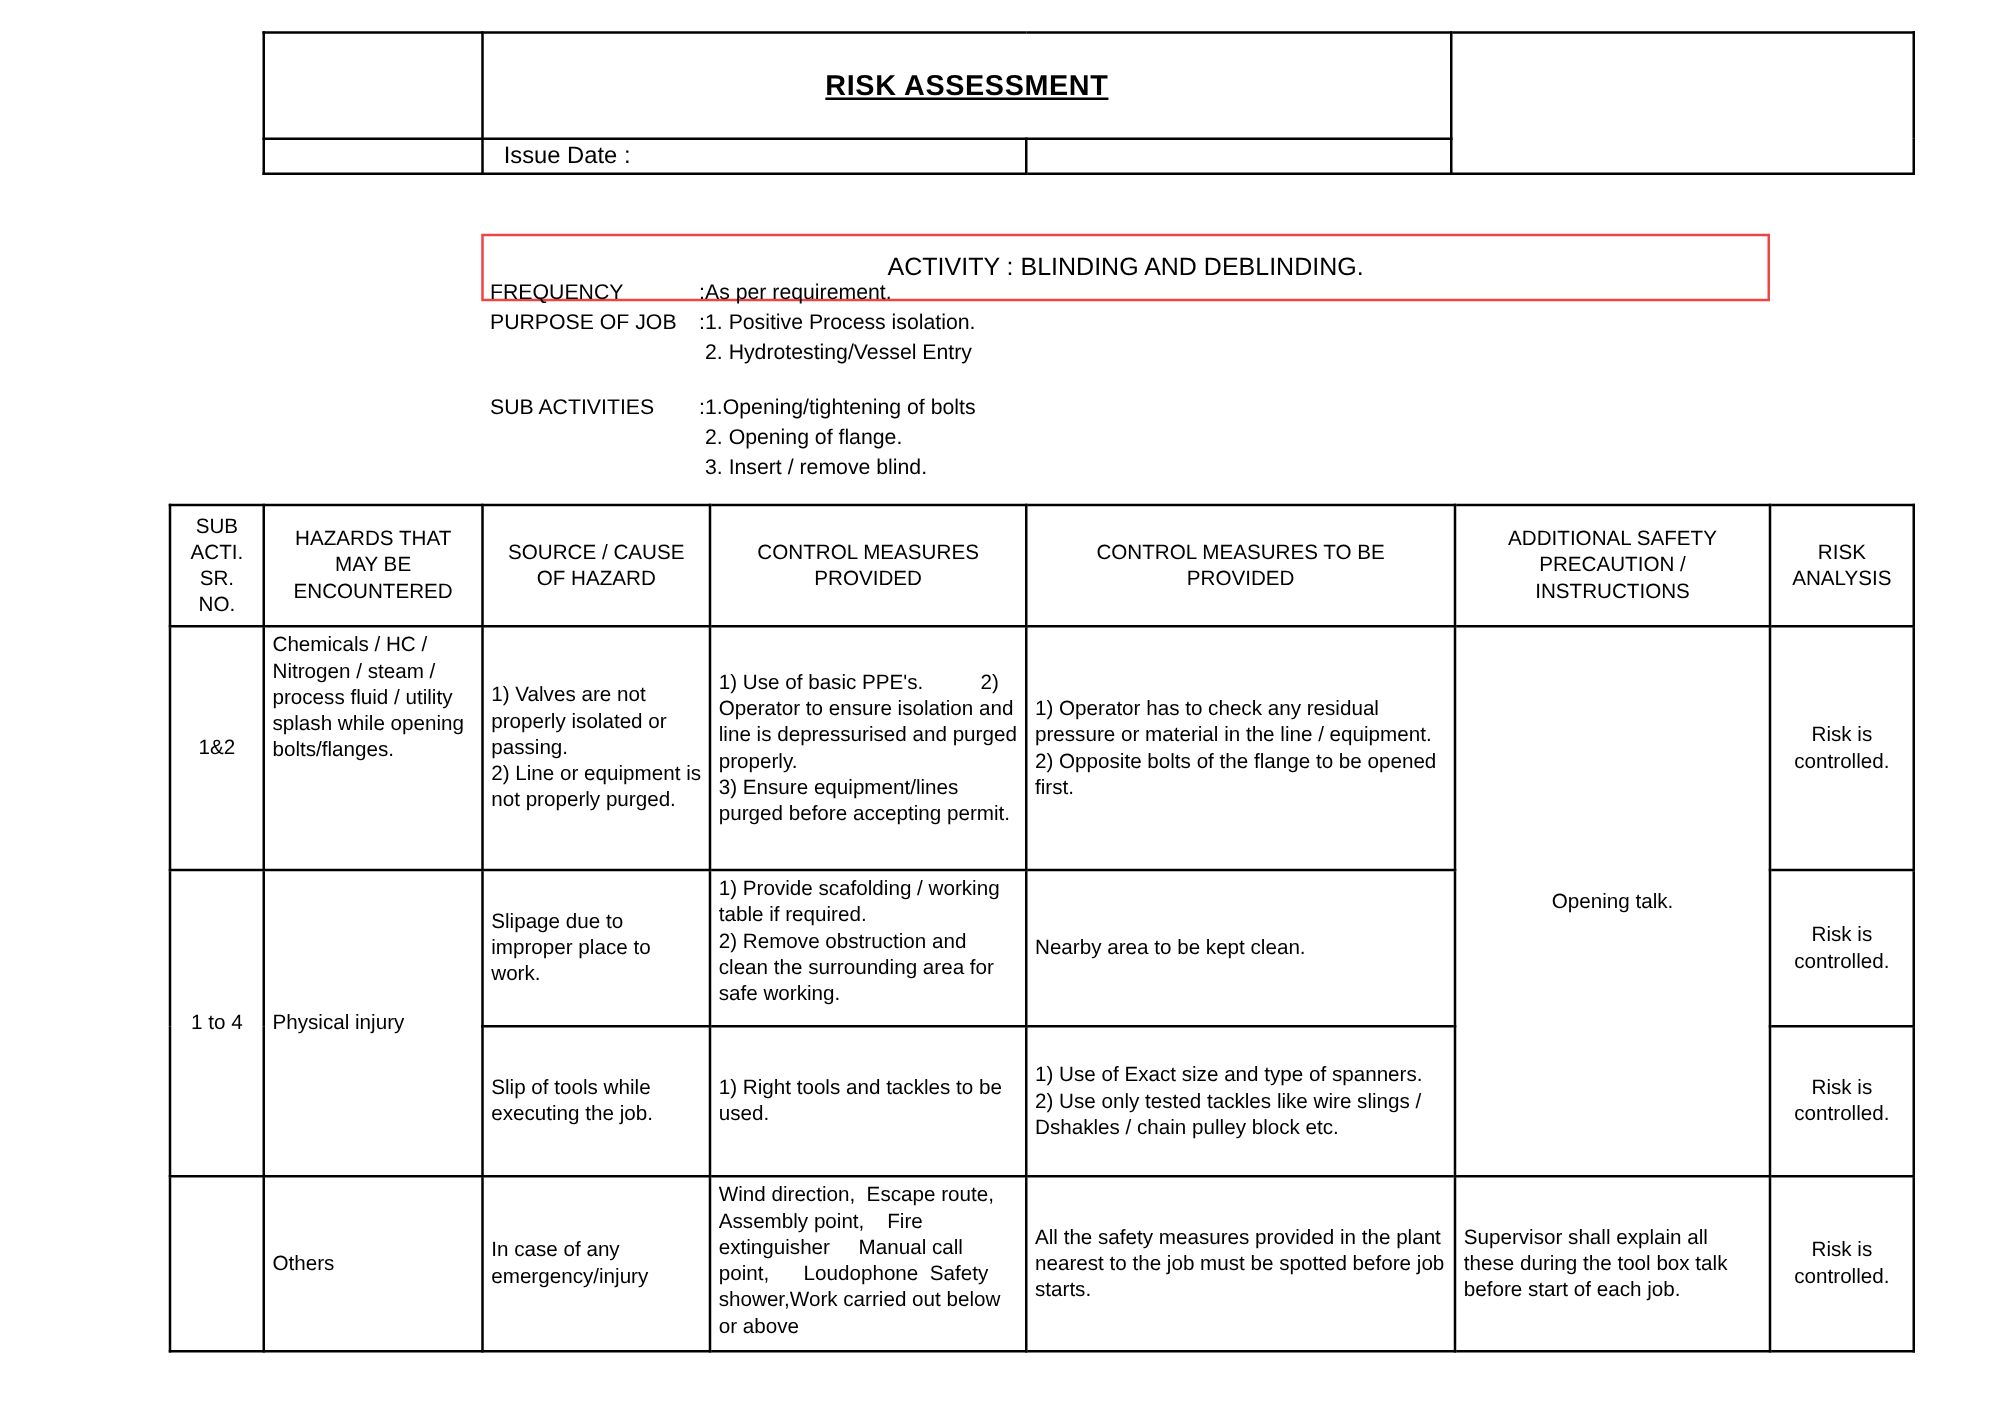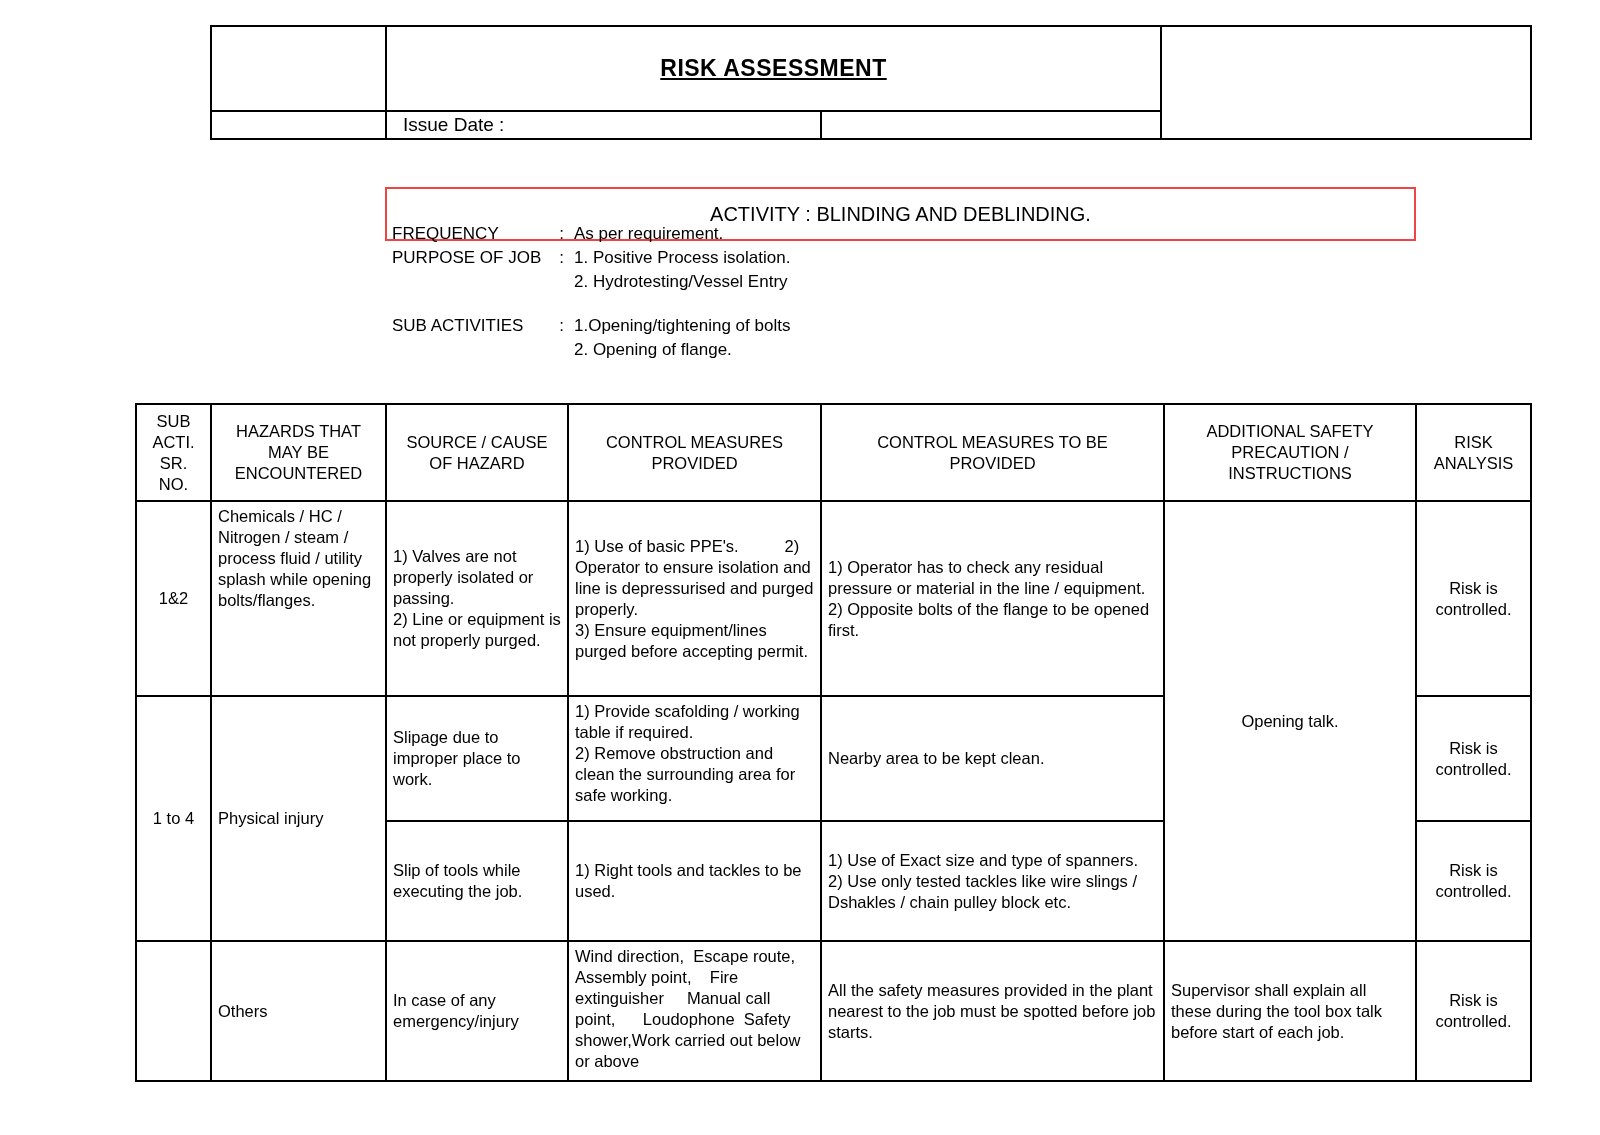--- a/index.html
+++ b/index.html
@@ -30,21 +30,21 @@
     border: 2px solid #ef4444;
     display: flex; align-items: center; justify-content: center;
     font-size: 20px;
     margin-top: 22px;
   }
 
   
   .job-info { position: absolute; left: 392px; top: 222px; font-size: 17px; }
   .ji-row { display: flex; line-height: 24px; }
   .ji-label { display: flex; justify-content: space-between; width: 172px; flex: 0 0 172px; }
-  .ji-value { margin-left: 10px; white-space: pre; }
+  .ji-value { white-space: pre; }
   .ji-gap { height: 20px; }
 
   
   .risk-table { position: absolute; left: 135px; top: 403px; width: 1395px; table-layout: fixed; border: 2px solid #4d7c0f; }
   .risk-table th, .risk-table td {
     border: 2px solid #000;
     padding: 4px 6px;
     font-size: 16.5px;
     line-height: 21px;
     vertical-align: middle;
@@ -115,20 +115,24 @@
     <div class="ji-row">
       <span class="ji-label">
         <span>SUB ACTIVITIES</span>
         <span>:</span>
       </span>
       <span class="ji-value">1.Opening/tightening of bolts</span>
     </div>
     <div class="ji-row">
       <span class="ji-label"></span>
       <span class="ji-value">2. Opening of flange.</span>
+    </div>
+    <div class="ji-row">
+      <span class="ji-label"></span>
+      <span class="ji-value">3. Insert / remove blind.</span>
     </div>
   </div>
 
   <table class="risk-table">
     <colgroup>
       <col style="width:75px">
         <col style="width:175px">
         <col style="width:182px">
         <col style="width:253px">
       <col style="width:343px">

